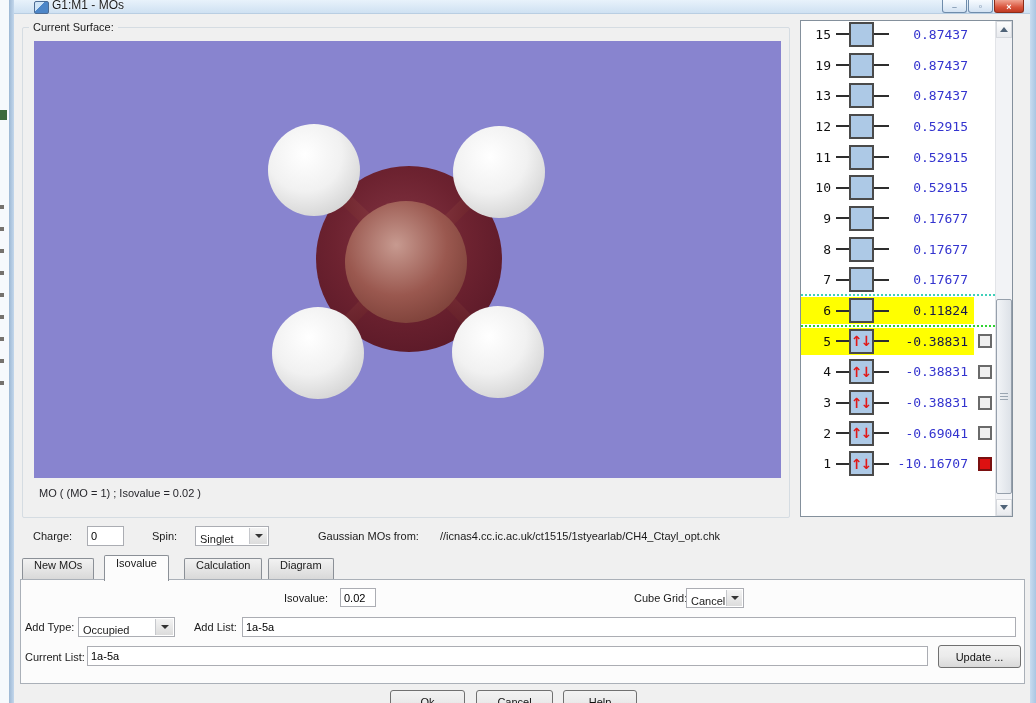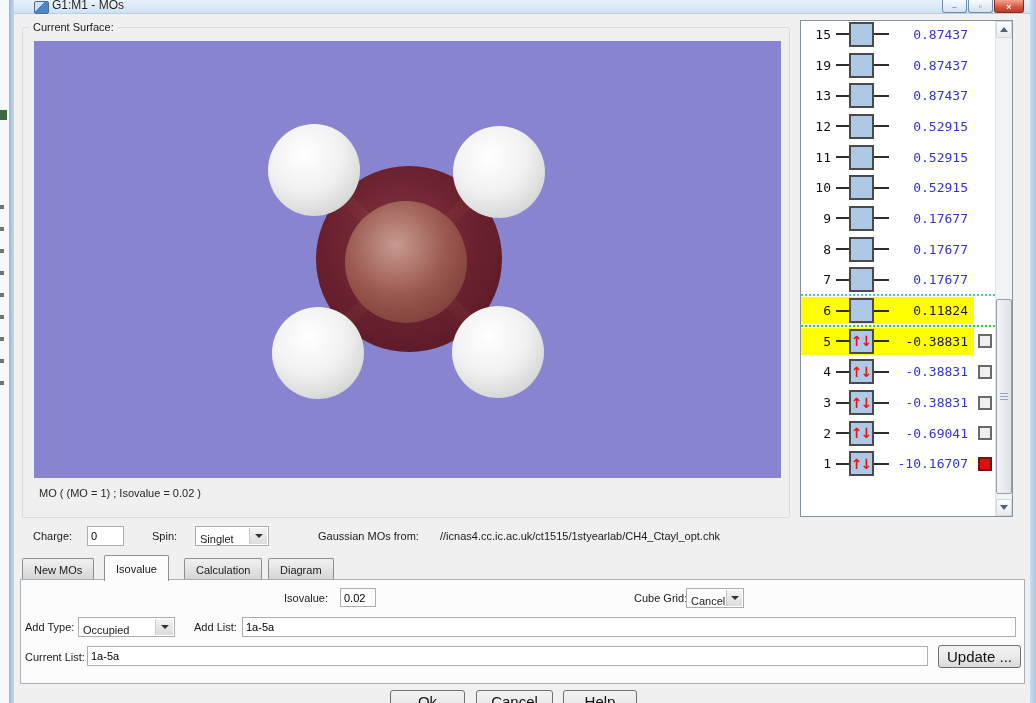--- a/index.html
+++ b/index.html
@@ -88,29 +88,29 @@
      padding:0 3px;box-sizing:border-box;height:20px}
   .combo{position:absolute;height:20px;border:1px solid #abadb3;background:#fff;box-sizing:border-box;
      display:flex;align-items:flex-end}
   .combo .ctext{flex:1;padding-left:4px}
   .cbtn{width:17px;align-self:stretch;border-left:1px solid #c6c8cc;margin:1px;
      background:linear-gradient(180deg,#f4f4f4,#dcdcdc);display:flex;align-items:center;justify-content:center}
   .cbtn i{width:0;height:0;border-left:4px solid transparent;border-right:4px solid transparent;border-top:4px solid #333}
 
   
   .tab{position:absolute;top:558px;height:22px;border:1px solid #8b9097;border-bottom:none;border-radius:2px 2px 0 0;
-     background:linear-gradient(180deg,#f2f2f2,#e0e0e0 60%,#d3d3d3);display:flex;align-items:center;
-     justify-content:center;padding:0 11px;box-sizing:border-box;z-index:1}
+     background:linear-gradient(180deg,#f2f2f2,#e0e0e0 60%,#d3d3d3);display:flex;align-items:flex-end;
+     justify-content:center;padding:12px 11px;box-sizing:border-box;z-index:1}
   .tab.active{top:555px;height:26px;background:#fcfcfc;z-index:3}
   .tabpage{left:20px;top:579px;width:1005px;height:105px;background:#fcfcfc;border:1px solid #aab0b8;
      box-sizing:border-box;z-index:2}
 
   .btn{position:absolute;border:1px solid #707070;border-radius:3px;box-sizing:border-box;
      background:linear-gradient(180deg,#f2f2f2,#ebebeb 50%,#d9d9d9);display:flex;align-items:center;
-     justify-content:center;font-size:15px;color:#111}
+     justify-content:center;font-size:11px;color:#111}
 </style>
 </head>
 <body>
 
 <div class="abs edge-sliver">
   <div class="abs edge-green"></div>
   <div class="abs edge-marks"></div>
 </div>
 <div class="abs aero-left"></div>
 

